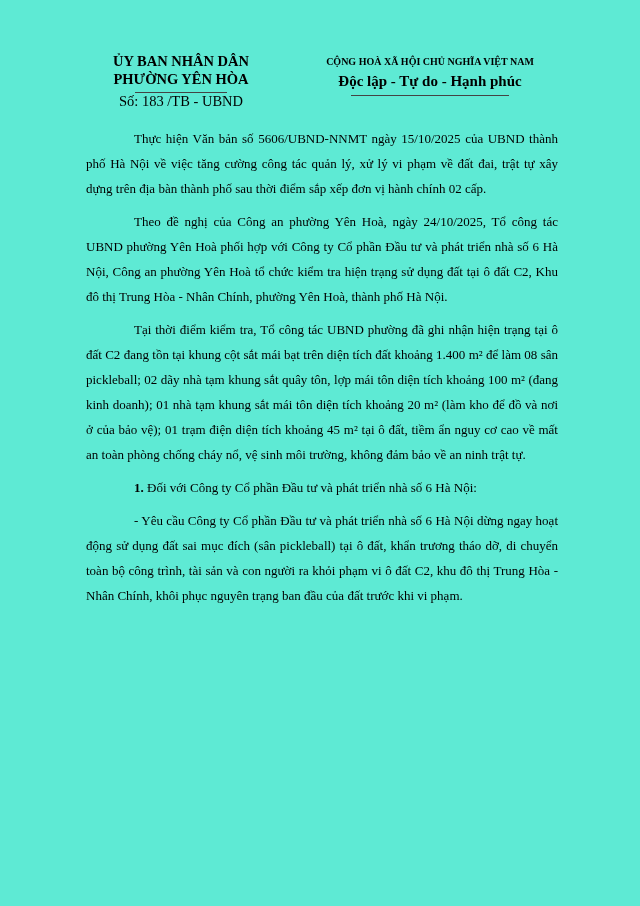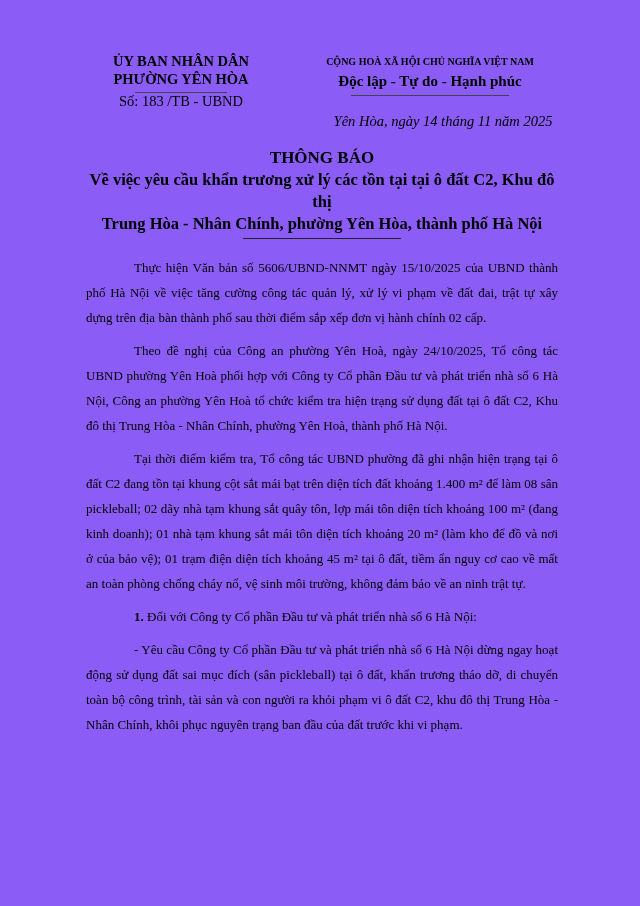--- a/index.html
+++ b/index.html
@@ -5,21 +5,21 @@
   html, body {
     margin: 0;
     padding: 0;
     background: #e8e8e8;
   }
   .page {
     position: relative;
     width: 640px;
     height: 906px;
     margin: 0 auto;
-    background: #8b5cf6;
+    background: #5eead4;
     color: #000000;
     font-family: "Liberation Serif", "DejaVu Serif", serif;
     box-sizing: border-box;
     padding: 52px 74px 40px 78px;
     overflow: hidden;
   }
   
   .header-row {
     display: flex;
     flex-direction: row;
@@ -115,30 +115,23 @@
     <div class="header-left">
       <div class="org-line">ỦY BAN NHÂN DÂN</div>
       <div class="org-line">PHƯỜNG YÊN HÒA</div>
       <div class="rule rule-left"></div>
       <div class="doc-number">Số: 183 /TB - UBND</div>
     </div>
     <div class="header-right">
       <div class="motto-line1">CỘNG HOÀ XÃ HỘI CHỦ NGHĨA VIỆT NAM</div>
       <div class="motto-line2">Độc lập - Tự do - Hạnh phúc</div>
       <div class="rule rule-right"></div>
-      <div class="date-line">Yên Hòa, ngày 14 tháng 11 năm 2025</div>
     </div>
   </div>
 
-  <div class="title-block">
-    <div class="title-heading">THÔNG BÁO</div>
-    <div class="title-sub">Về việc yêu cầu khẩn trương xử lý các tồn tại tại ô đất C2, Khu đô thị</div>
-    <div class="title-sub">Trung Hòa - Nhân Chính, phường Yên Hòa, thành phố Hà Nội</div>
-    <div class="rule-title"></div>
-  </div>
 
   <div class="doc-body">
     <p class="para"><span>Thực hiện Văn bản số 5606/UBND-NNMT ngày 15/10/2025 của UBND thành phố Hà Nội về việc tăng cường công tác quản lý, xử lý vi phạm về đất đai, trật tự xây dựng trên địa bàn thành phố sau thời điểm sắp xếp đơn vị hành chính 02 cấp.</span></p>
     <p class="para"><span>Theo đề nghị của Công an phường Yên Hoà, ngày 24/10/2025, Tổ công tác UBND phường Yên Hoà phối hợp với Công ty Cổ phần Đầu tư và phát triển nhà số 6 Hà Nội, Công an phường Yên Hoà tổ chức kiểm tra hiện trạng sử dụng đất tại ô đất C2, Khu đô thị Trung Hòa - Nhân Chính, phường Yên Hoà, thành phố Hà Nội.</span></p>
     <p class="para"><span>Tại thời điểm kiểm tra, Tổ công tác UBND phường đã ghi nhận hiện trạng tại ô đất C2 đang tồn tại khung cột sắt mái bạt trên diện tích đất khoảng 1.400 m² để làm 08 sân pickleball; 02 dãy nhà tạm khung sắt quây tôn, lợp mái tôn diện tích khoảng 100 m² (đang kinh doanh); 01 nhà tạm khung sắt mái tôn diện tích khoảng 20 m² (làm kho để đồ và nơi ở của bảo vệ); 01 trạm điện diện tích khoảng 45 m² tại ô đất, tiềm ẩn nguy cơ cao về mất an toàn phòng chống cháy nổ, vệ sinh môi trường, không đảm bảo về an ninh trật tự.</span></p>
     <p class="para"><span class="pnum">1. </span><span>Đối với Công ty Cổ phần Đầu tư và phát triển nhà số 6 Hà Nội:</span></p>
     <p class="para"><span>- Yêu cầu Công ty Cổ phần Đầu tư và phát triển nhà số 6 Hà Nội dừng ngay hoạt động sử dụng đất sai mục đích (sân pickleball) tại ô đất, khẩn trương tháo dỡ, di chuyển toàn bộ công trình, tài sản và con người ra khỏi phạm vi ô đất C2, khu đô thị Trung Hòa - Nhân Chính, khôi phục nguyên trạng ban đầu của đất trước khi vi phạm.</span></p>
     <p class="para"></p>
 
   </div>

